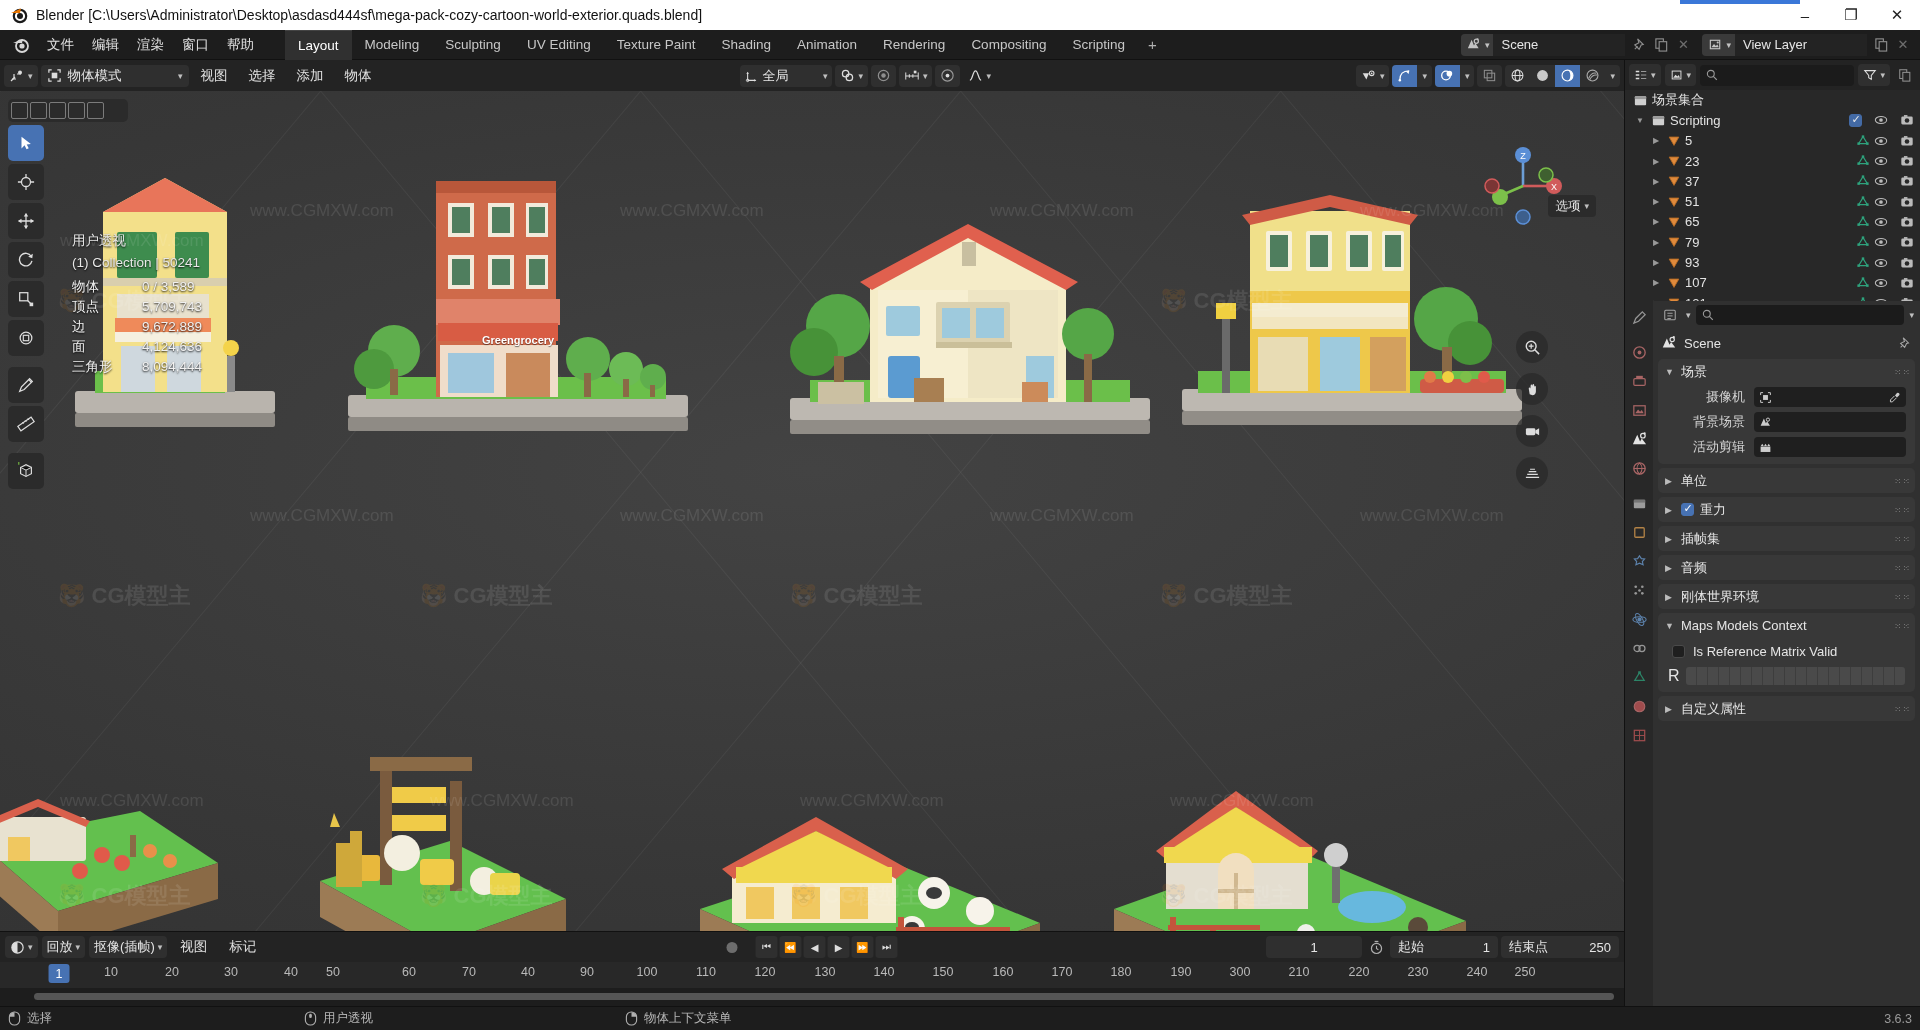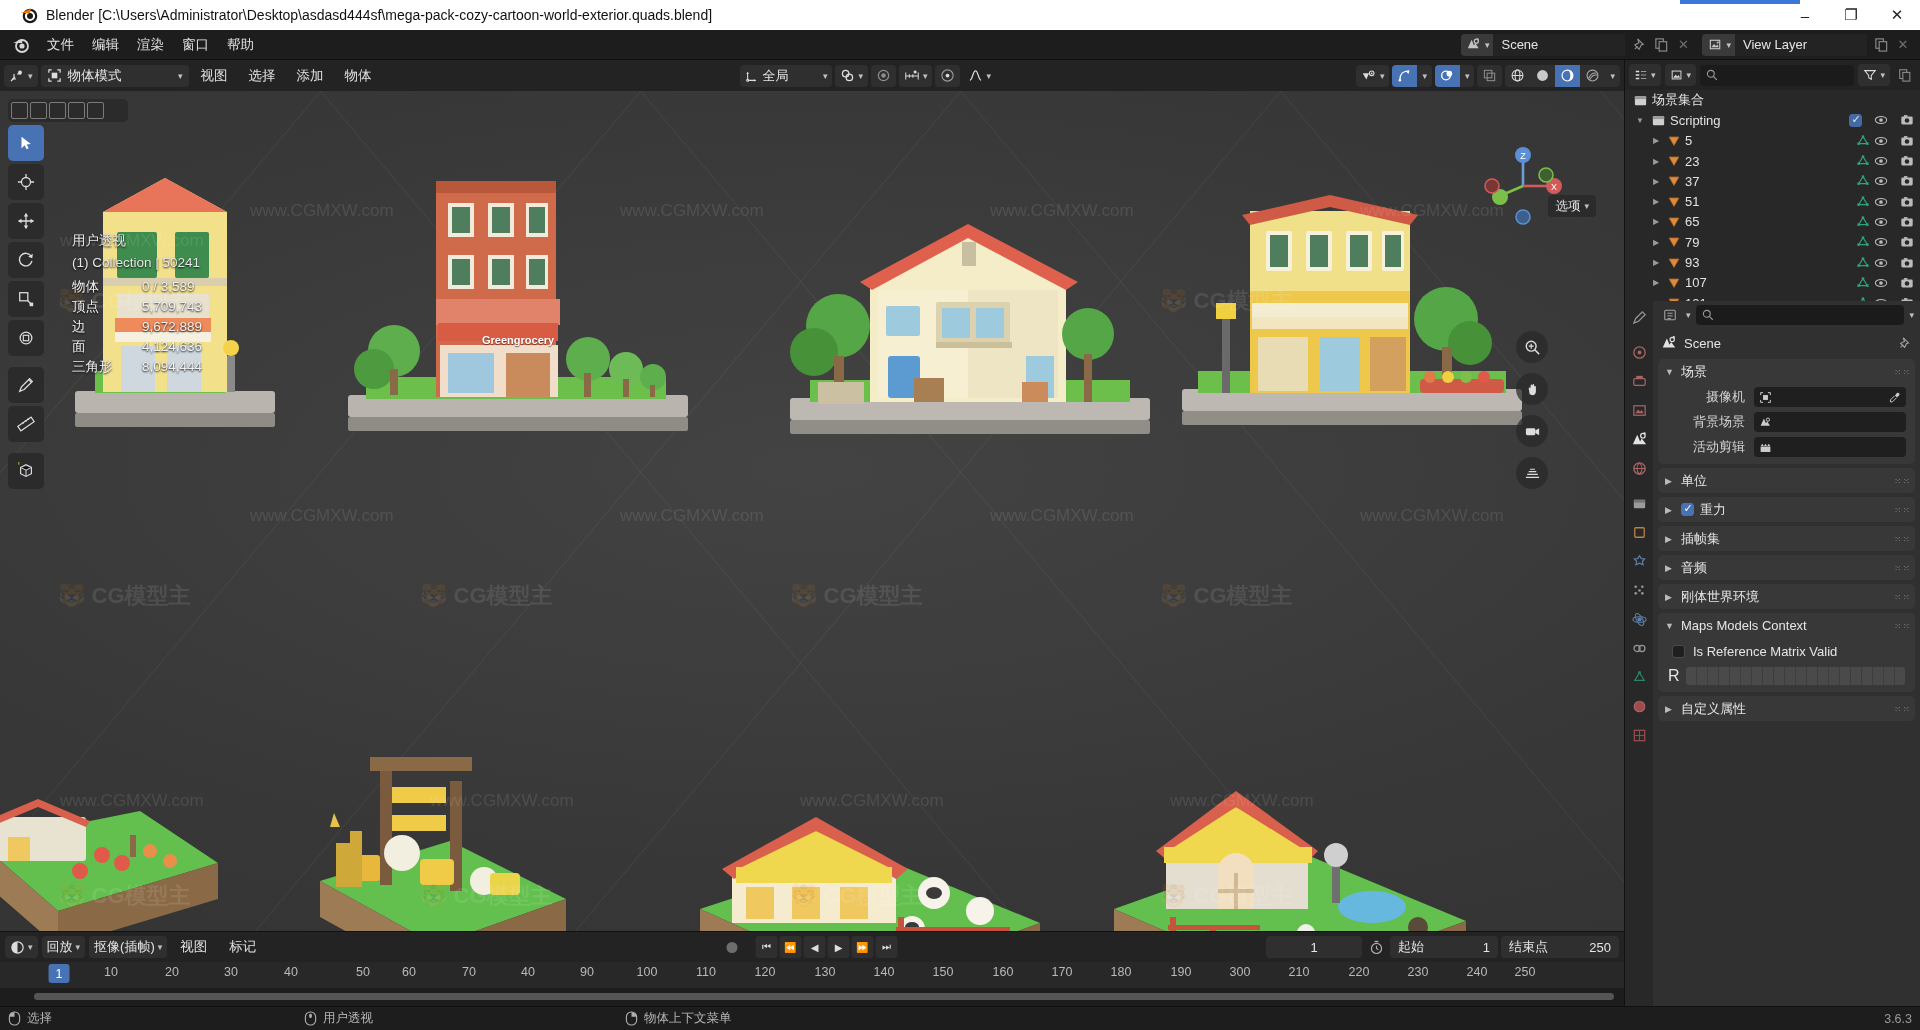--- a/index.html
+++ b/index.html
@@ -2,21 +2,21 @@
 <html><head>
 <meta charset="utf-8">
 <style>
   * { box-sizing: border-box; margin:0; padding:0; }
   html,body { width:1920px; height:1030px; overflow:hidden; background:#1d1d1d;
     font-family:"Liberation Sans","DejaVu Sans",sans-serif; color:#e5e5e5; }
   .app { position:relative; width:1920px; height:1030px; display:flex; flex-direction:column; }
 
   
   .titlebar { height:30px; background:#ffffff; color:#111; display:flex; align-items:center;
-     font-size:14px; flex:0 0 30px; position:relative;padding-left:10px; }
+     font-size:14px; flex:0 0 30px; position:relative; }
   .titlebar .blender-logo { width:22px; height:22px; margin:0 6px 0 8px; flex:0 0 22px; position:relative; }
   .titlebar .ttl { white-space:nowrap; overflow:hidden; }
   .winbtns { position:absolute; right:0; top:0; height:30px; display:flex; }
   .winbtn { width:46px; height:30px; display:flex; align-items:center; justify-content:center;
      font-size:15px; color:#222; }
   .titlebar .accentbar { position:absolute; right:120px; top:0; width:120px; height:4px; background:#3a77d8; }
 
   
   .topbar { height:30px; background:#1d1d1d; display:flex; align-items:center; flex:0 0 30px;
      border-bottom:1px solid #111; font-size:13px; position:relative; }
@@ -182,20 +182,33 @@
         <path d="M5 11 L15 7 L14 11 Z" fill="#d6d6d6"></path>
         <circle cx="14" cy="14" r="2.6" fill="#d6d6d6"></circle>
       </svg>
     </div>
     <div class="menu-item">文件</div>
     <div class="menu-item">编辑</div>
     <div class="menu-item">渲染</div>
     <div class="menu-item">窗口</div>
     <div class="menu-item">帮助</div>
 
+    <div class="ws-tabs">
+      <div class="ws-tab active">Layout</div>
+      <div class="ws-tab">Modeling</div>
+      <div class="ws-tab">Sculpting</div>
+      <div class="ws-tab">UV Editing</div>
+      <div class="ws-tab">Texture Paint</div>
+      <div class="ws-tab">Shading</div>
+      <div class="ws-tab">Animation</div>
+      <div class="ws-tab">Rendering</div>
+      <div class="ws-tab">Compositing</div>
+      <div class="ws-tab">Scripting</div>
+      <div class="ws-add">+</div>
+    </div>
 
     <div class="topbar-right">
       <div class="sceneblk">
         <div class="idbtn">
           <span class="mini-ic">
             <svg width="15" height="15" viewBox="0 0 16 16">
                 <path d="M2 12 L6 3 L8.5 9 L10 6.5 L13.5 12 Z" fill="#ddd"></path>
                 <circle cx="11" cy="4.5" r="2.2" fill="none" stroke="#ddd" stroke-width="1.3"></circle>
                 <circle cx="12.4" cy="2.4" r="1.1" fill="#ddd"></circle>
               </svg>
@@ -831,21 +844,21 @@
           </div>
         </div>
       </div>
 
       <div class="tl-ruler">
         <div class="playhead" style="left:59px">1</div>
         <div class="tick" style="left:111px">10</div>
         <div class="tick" style="left:172px">20</div>
         <div class="tick" style="left:231px">30</div>
         <div class="tick" style="left:291px">40</div>
-        <div class="tick" style="left:363px">50</div>
+        <div class="tick" style="left:333px">50</div>
         <div class="tick" style="left:409px">60</div>
         <div class="tick" style="left:469px">70</div>
         <div class="tick" style="left:528px">40</div>
         <div class="tick" style="left:587px">90</div>
         <div class="tick" style="left:647px">100</div>
         <div class="tick" style="left:706px">110</div>
         <div class="tick" style="left:765px">120</div>
         <div class="tick" style="left:825px">130</div>
         <div class="tick" style="left:884px">140</div>
         <div class="tick" style="left:943px">150</div>

